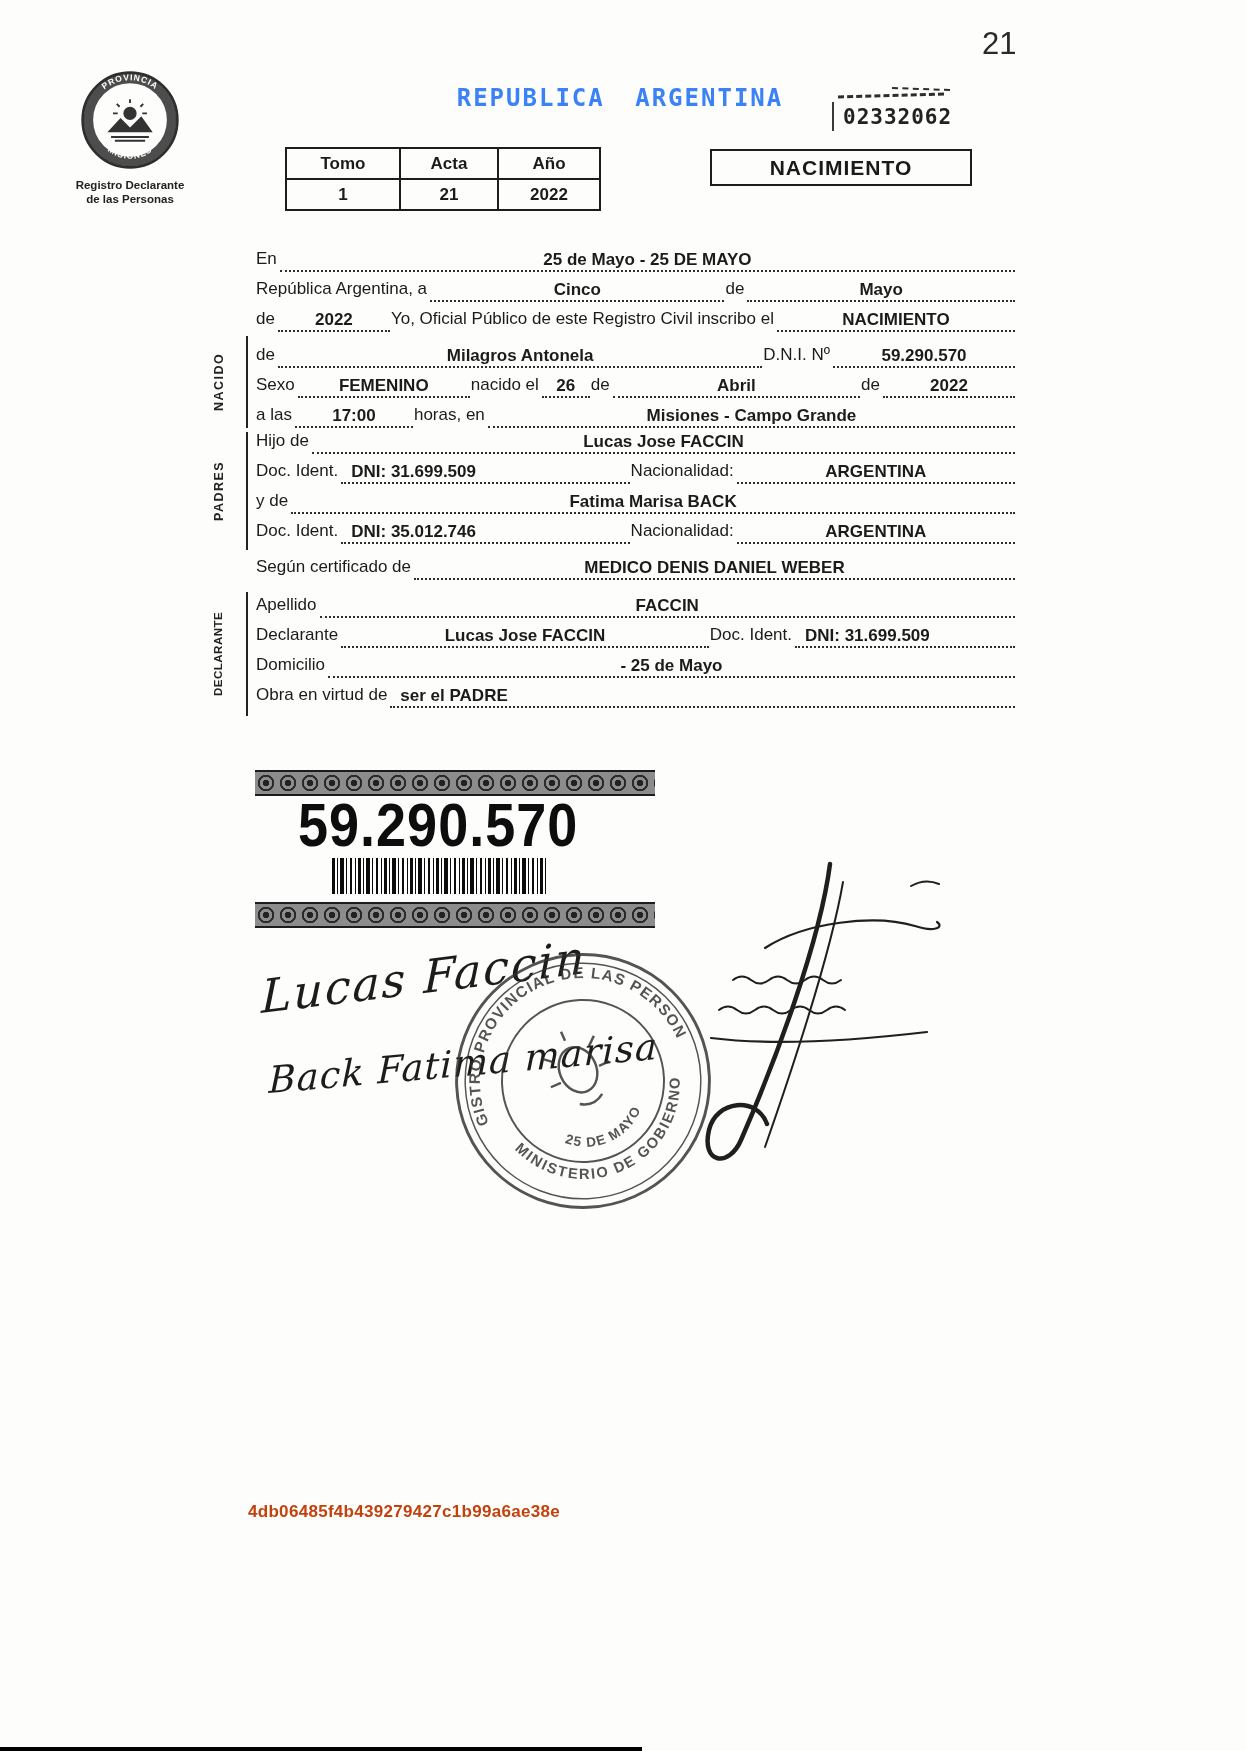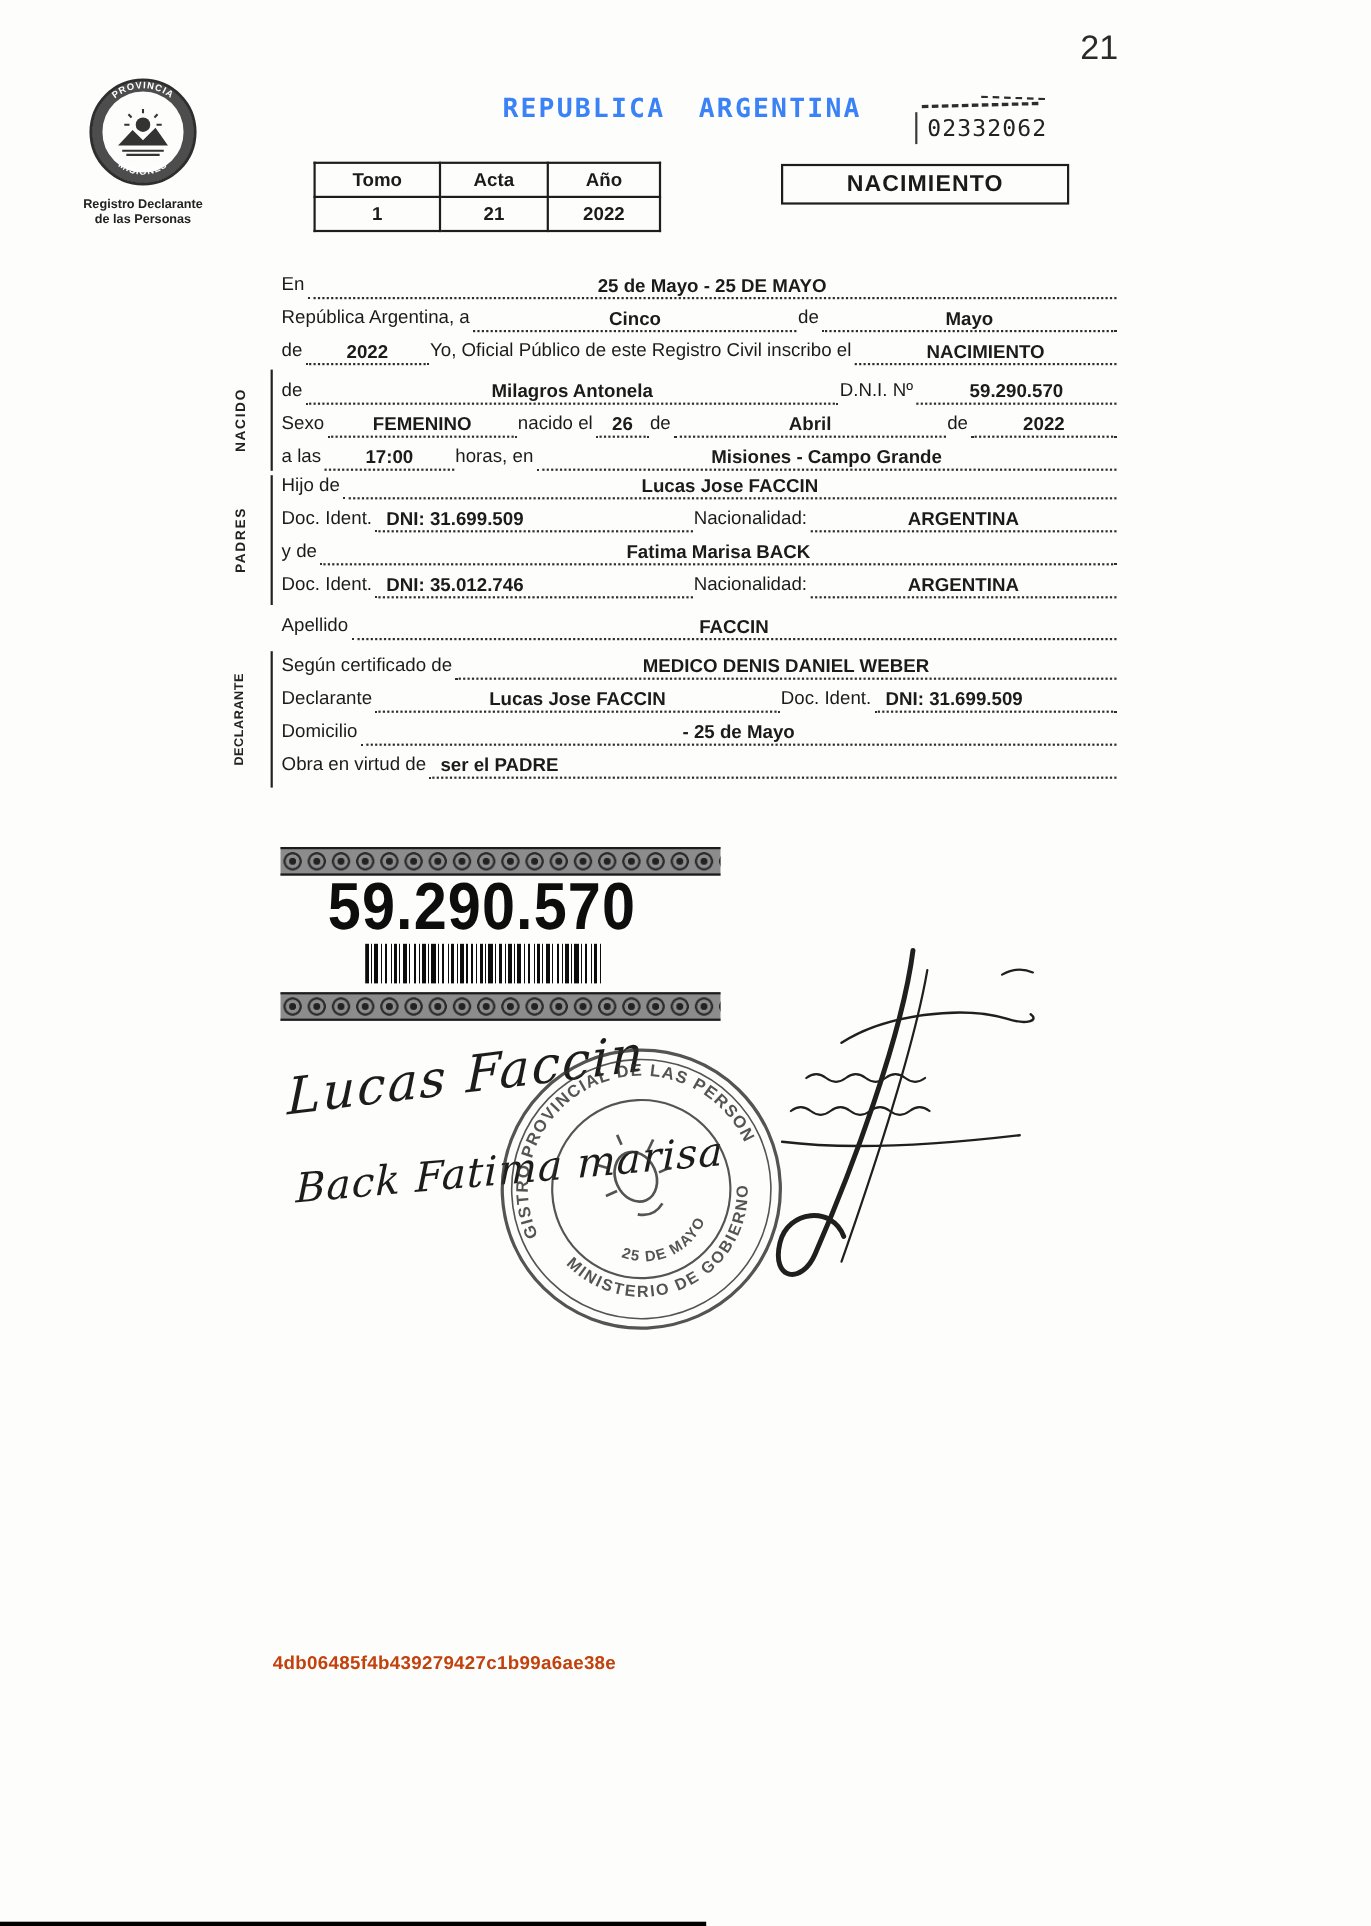--- a/index.html
+++ b/index.html
@@ -7,21 +7,21 @@
         font-family:"Liberation Sans",sans-serif;color:#1b1b1b;overflow:hidden;}
 
   
   .logo-block{position:absolute;left:72px;top:68px;width:116px;text-align:center;}
   .logo-caption{font-size:11.5px;font-weight:bold;white-space:pre-line;line-height:1.25;margin-top:2px;color:#222;}
   .page-number{position:absolute;left:982px;top:26px;font-size:31px;color:#2a2a2a;}
   .doc-title{position:absolute;left:380px;top:84px;width:480px;text-align:center;
              font-family:"DejaVu Sans Mono",monospace;font-weight:bold;font-size:24px;
              letter-spacing:2px;word-spacing:14px;color:#3b82f6;}
   .serial{position:absolute;left:832px;top:102px;font-family:"DejaVu Sans Mono",monospace;
-          font-weight:normal;font-size:21px;letter-spacing:1px;border-left:2px solid #3a3a3a;
+          font-weight:bold;font-size:21px;letter-spacing:1px;border-left:2px solid #3a3a3a;
           padding:3px 6px 2px 9px;color:#222;text-align:right;}
   .serial-scribble1{position:absolute;left:838px;top:94px;width:106px;border-top:3px dashed #2d2d2d;transform:rotate(-1.5deg);}
   .serial-scribble2{position:absolute;left:892px;top:88px;width:58px;border-top:2px dashed #2d2d2d;transform:rotate(2deg);}
 
   table.tomo{position:absolute;left:285px;top:147px;border-collapse:collapse;font-size:17px;}
   table.tomo th,table.tomo td{border:2px solid #1d1d1d;height:29px;text-align:center;padding:0 6px;}
   table.tomo th{font-weight:bold;border-radius:14px;}
   table.tomo td{font-weight:bold;}
   .c1{width:100px}.c2{width:84px}.c3{width:88px}
 
@@ -196,28 +196,28 @@
       <span class="fv" style="flex:1">Fatima Marisa BACK</span>
     </div>
 
     <div class="fr">
       <span class="fl">Doc. Ident.</span>
       <span class="fv left" style="flex:1">DNI: 35.012.746</span>
       <span class="fl">Nacionalidad:</span>
       <span class="fv" style="flex:1">ARGENTINA</span>
     </div>
 
+    <div class="fr mt14">
+      <span class="fl">Según certificado de</span>
+      <span class="fv" style="flex:1">MEDICO DENIS DANIEL WEBER</span>
+    </div>
+
     <div class="fr mt16">
       <span class="fl">Apellido</span>
       <span class="fv" style="flex:1">FACCIN</span>
-    </div>
-
-    <div class="fr mt14">
-      <span class="fl">Según certificado de</span>
-      <span class="fv" style="flex:1">MEDICO DENIS DANIEL WEBER</span>
     </div>
 
     <div class="fr">
       <span class="fl">Declarante</span>
       <span class="fv" style="flex:1">Lucas Jose FACCIN</span>
       <span class="fl">Doc. Ident.</span>
       <span class="fv left" style="flex:0 0 210px">DNI: 31.699.509</span>
     </div>
 
     <div class="fr">

